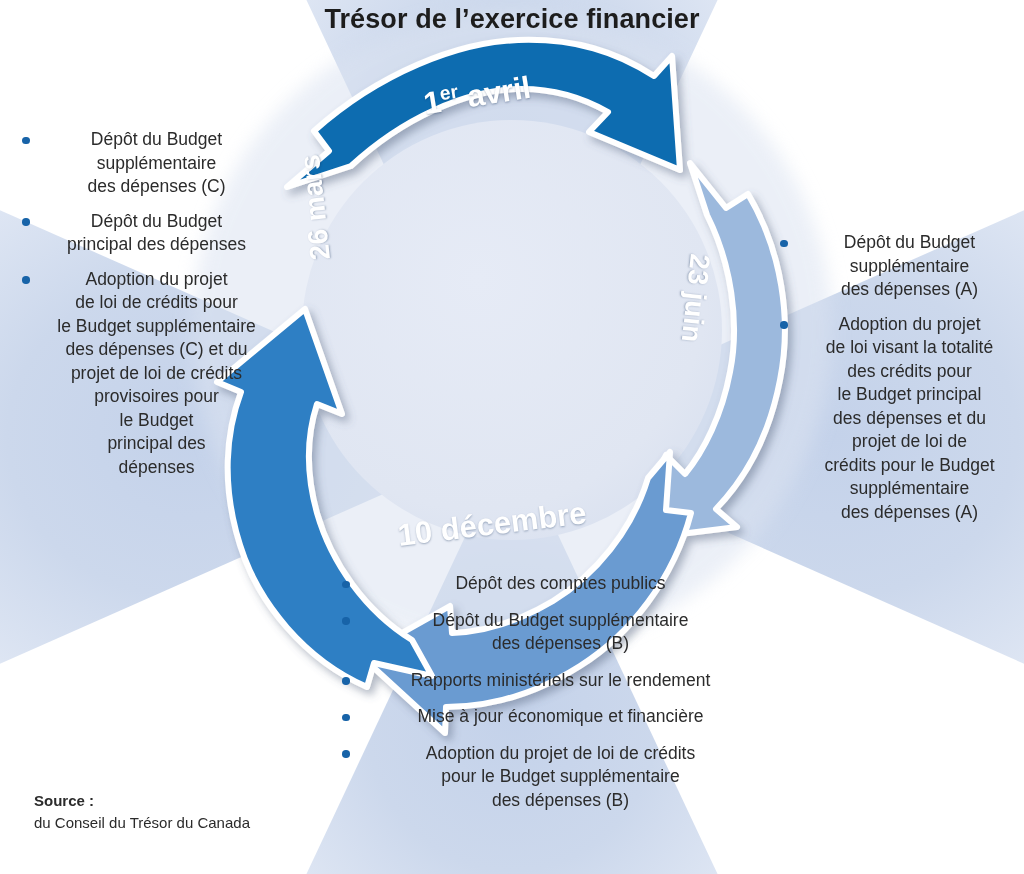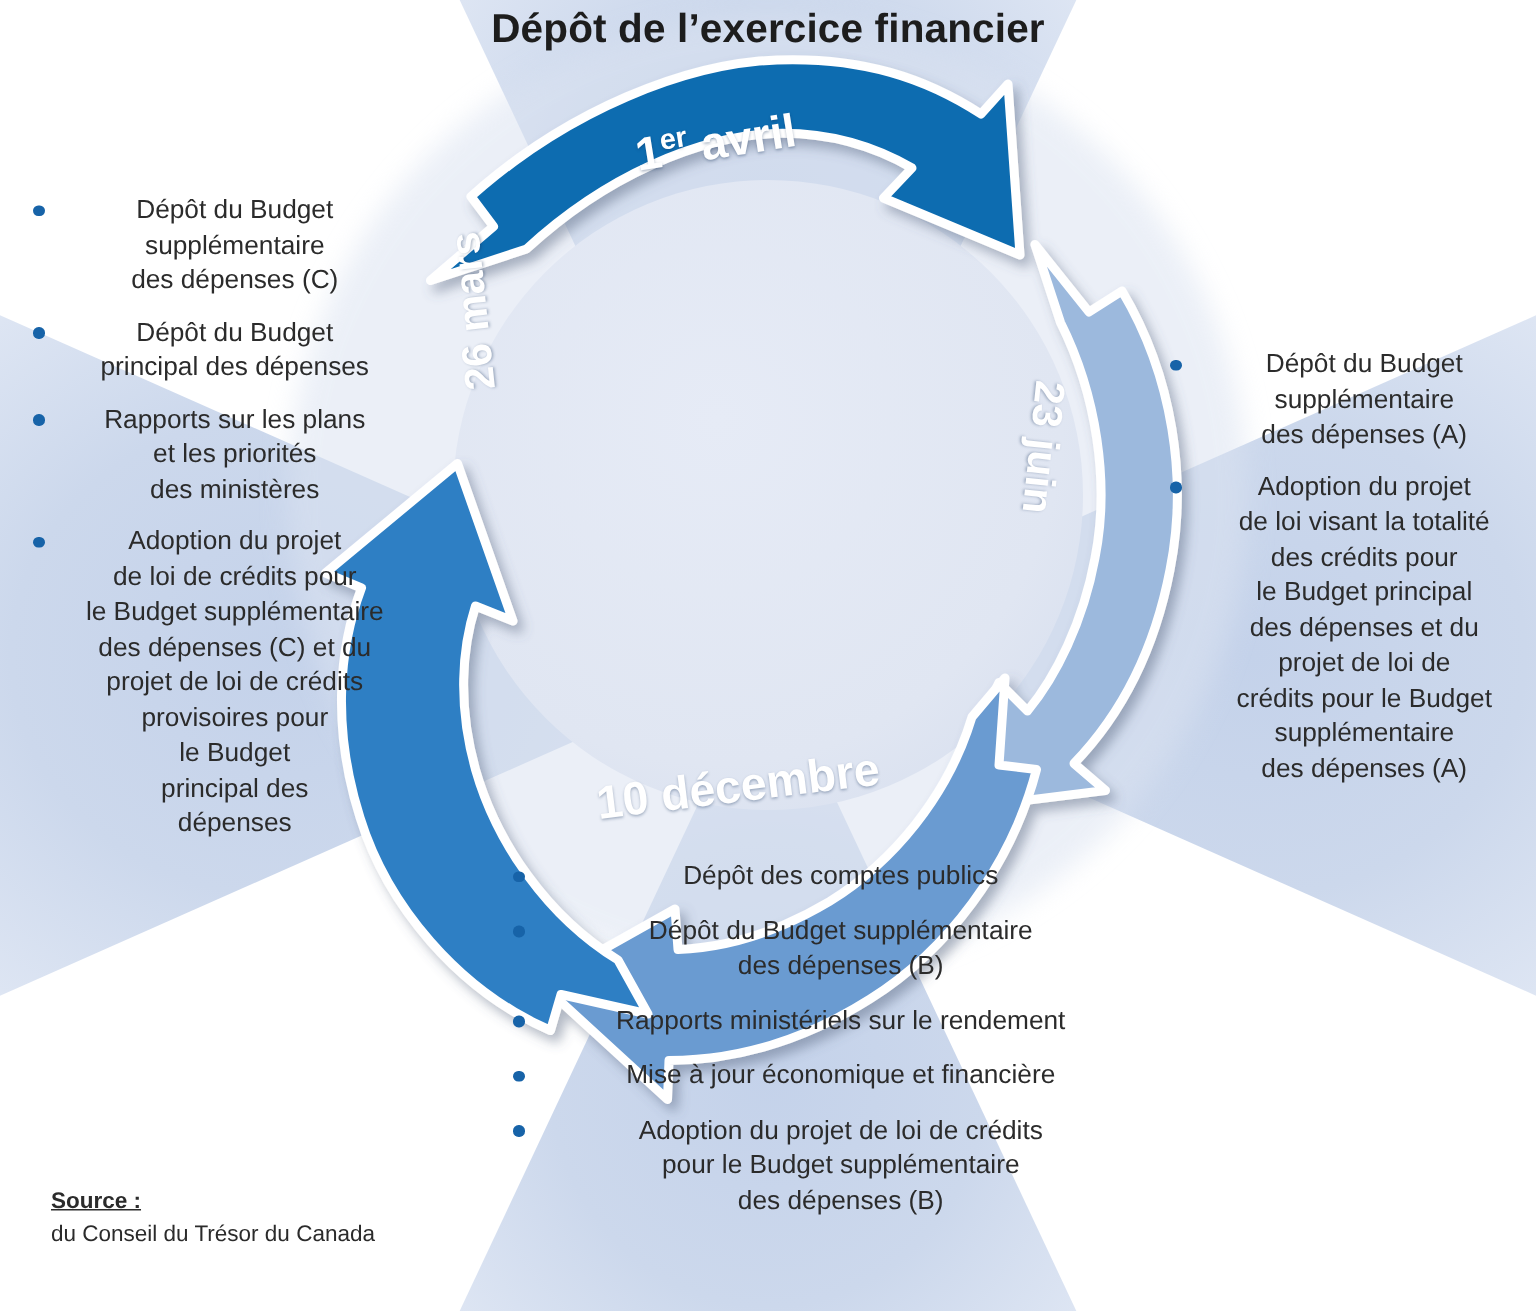--- a/index.html
+++ b/index.html
@@ -52,21 +52,21 @@
   #list-bottom{left:340px;top:572px;width:420px;}
   #list-bottom .li{margin-bottom:13px;}
 
   .source{
     position:absolute;
     left:34px;top:790px;
     font-size:15px;
     line-height:21.5px;
     color:#2b2b2b;
   }
-  .source .src-label{font-weight:bold;display:block;text-decoration:underline;}
+  .source .src-label{font-weight:bold;display:block;}
   .source .src-line{display:block;}
 
   .arrow-label{
     position:absolute;
     color:#ffffff;
     font-weight:bold;
     white-space:nowrap;
     pointer-events:none;
     text-shadow:0 1px 2px rgba(20,50,90,.35);
   }
@@ -161,41 +161,38 @@
            L 217,382
            L 305,309
            L 342,414
            L 317,404
            C 308,432 305,470 317,513
            C 331,562 365,611 412,640
            Z" fill="#2f7fc4" stroke="#ffffff" stroke-width="6" stroke-linejoin="round"></path>
     </g>
   </svg>
 
-  <div class="title">Dépôt de l’exercice financier</div>
+  <div class="title">Trésor de l’exercice financier</div>
 
   <div class="arrow-label" style="left:424px;top:86px;font-size:31px;transform:rotate(-9deg);transform-origin:left center;">
     <span>1</span><span class="sup">er</span><span> avril</span>
   </div>
 
   <div class="arrow-label" style="left:700px;top:238px;font-size:28px;transform:rotate(96deg);transform-origin:left center;">23 juin</div>
 
   <div class="arrow-label" style="left:398px;top:518px;font-size:31px;transform:rotate(-7deg);transform-origin:left center;">10 décembre</div>
 
   <div class="arrow-label" style="left:321px;top:244px;font-size:28px;transform:rotate(-96deg);transform-origin:left center;">26 mars</div>
 
   <div class="list" id="list-left">
     <div class="li">Dépôt du Budget
 supplémentaire
 des dépenses (C)</div>
     <div class="li">Dépôt du Budget
 principal des dépenses</div>
-    <div class="li">Rapports sur les plans
-et les priorités
-des ministères</div>
     <div class="li">Adoption du projet
 de loi de crédits pour
 le Budget supplémentaire
 des dépenses (C) et du
 projet de loi de crédits
 provisoires pour
 le Budget
 principal des
 dépenses</div>
   </div>

